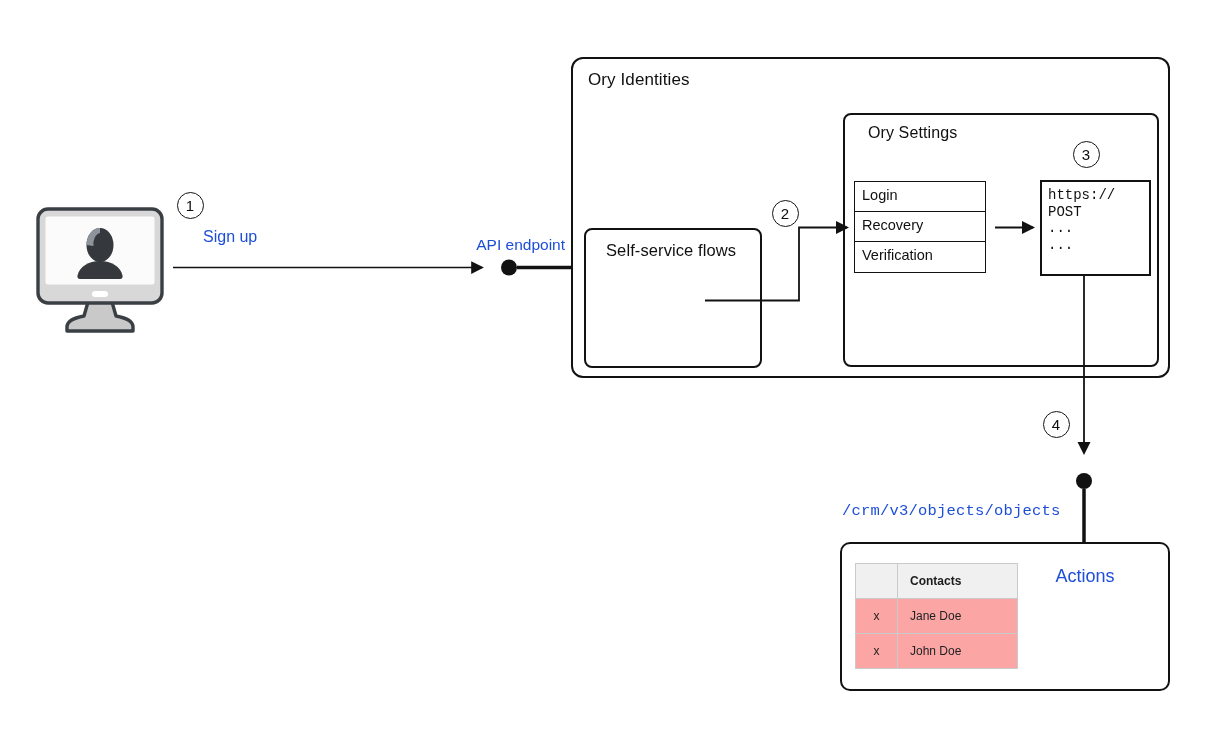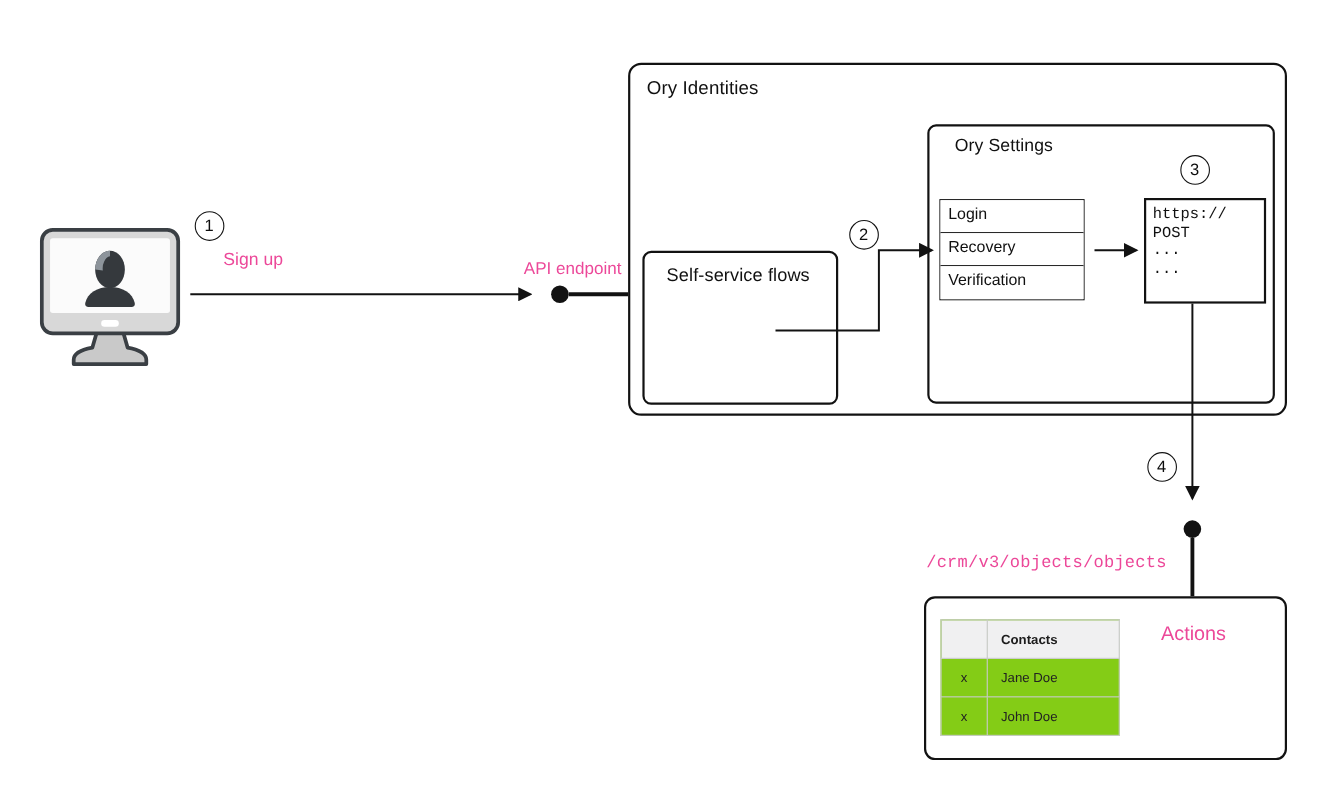--- a/index.html
+++ b/index.html
@@ -33,25 +33,25 @@
     font-family:"Liberation Mono",monospace;font-size:14px;line-height:16.5px;color:#101010;
     white-space:nowrap;overflow:hidden;
   }
   
   .badge{
     position:absolute;width:27px;height:27px;box-sizing:border-box;border:1.4px solid #141414;
     border-radius:50%;background:#ffffff;display:flex;align-items:center;justify-content:center;
     font-size:15px;color:#0d0d0d;z-index:6;
   }
   
-  .lbl{position:absolute;white-space:nowrap;color:#ec4899;}
+  .lbl{position:absolute;white-space:nowrap;color:#1d4ed8;}
   .mono{font-family:"Liberation Mono",monospace;}
   
   #contacts-table{
-    position:absolute;left:855px;top:563px;border-collapse:collapse;background:#84cc16;
+    position:absolute;left:855px;top:563px;border-collapse:collapse;background:#fca5a5;
     font-size:12px;color:#222222;
   }
   #contacts-table td,#contacts-table th{
     border:1px solid #c9cacb;box-sizing:border-box;height:35px;padding:0;
     font-weight:normal;text-align:left;
   }
   #contacts-table .c1{width:42px;text-align:center;}
   #contacts-table .c2{width:120px;padding-left:12px;}
   #contacts-table thead td{background:#f0f0f1;}
   #contacts-table thead .c2{font-weight:bold;font-size:12px;color:#1c1c1c;}

